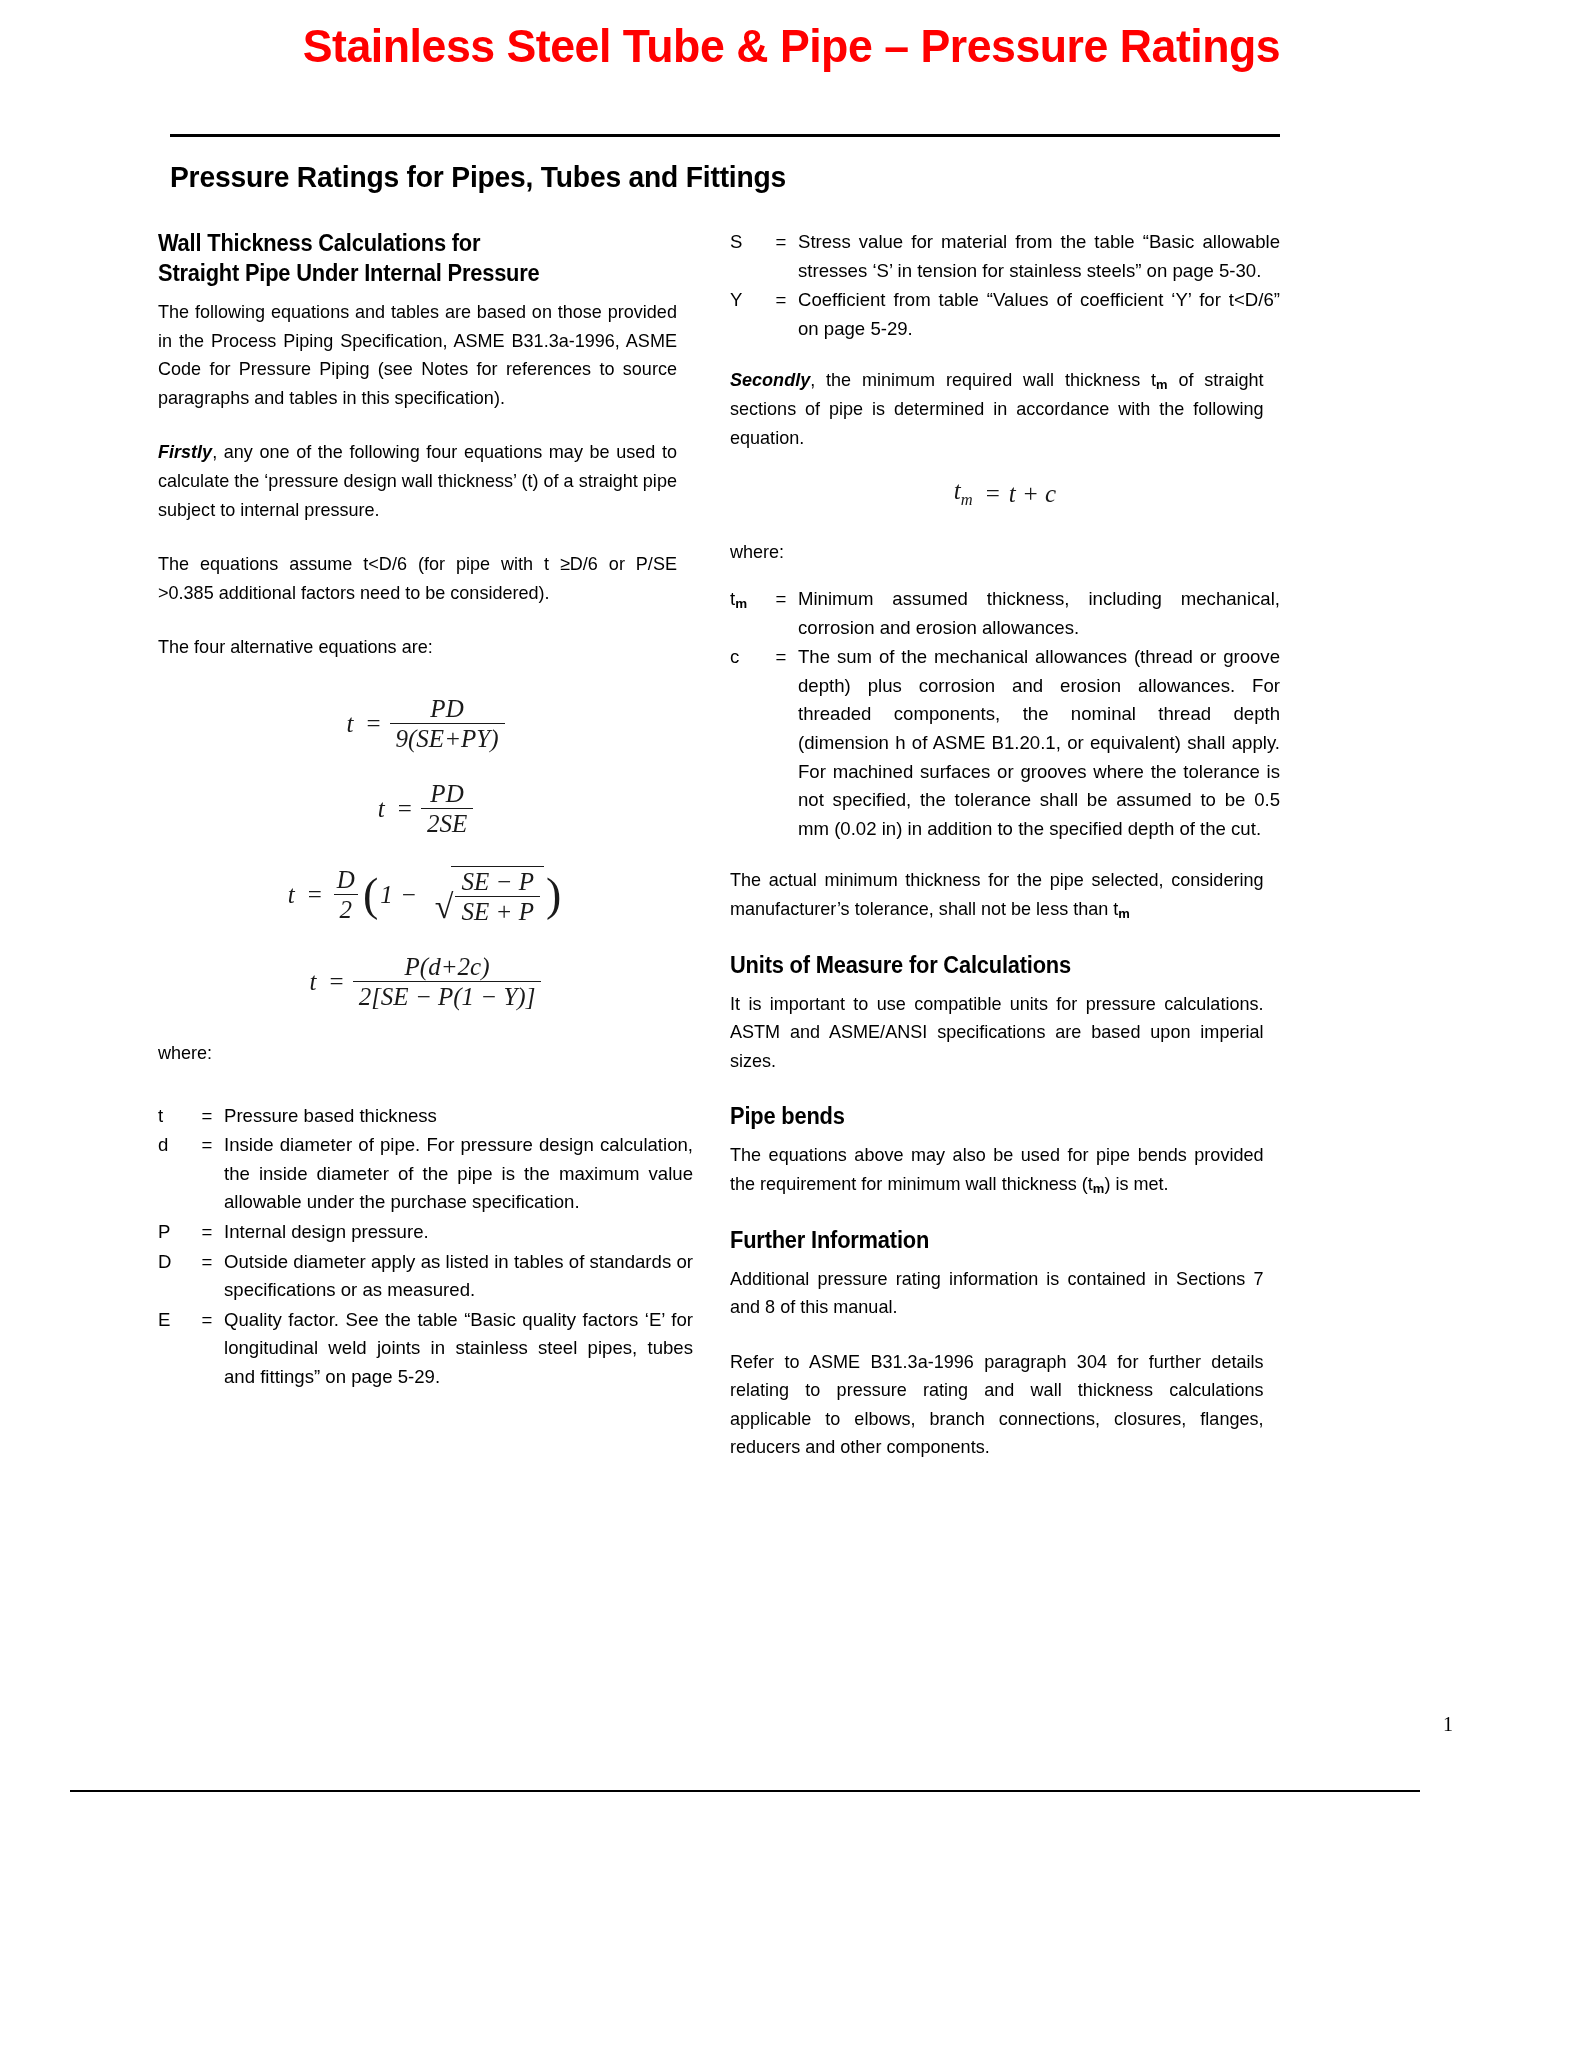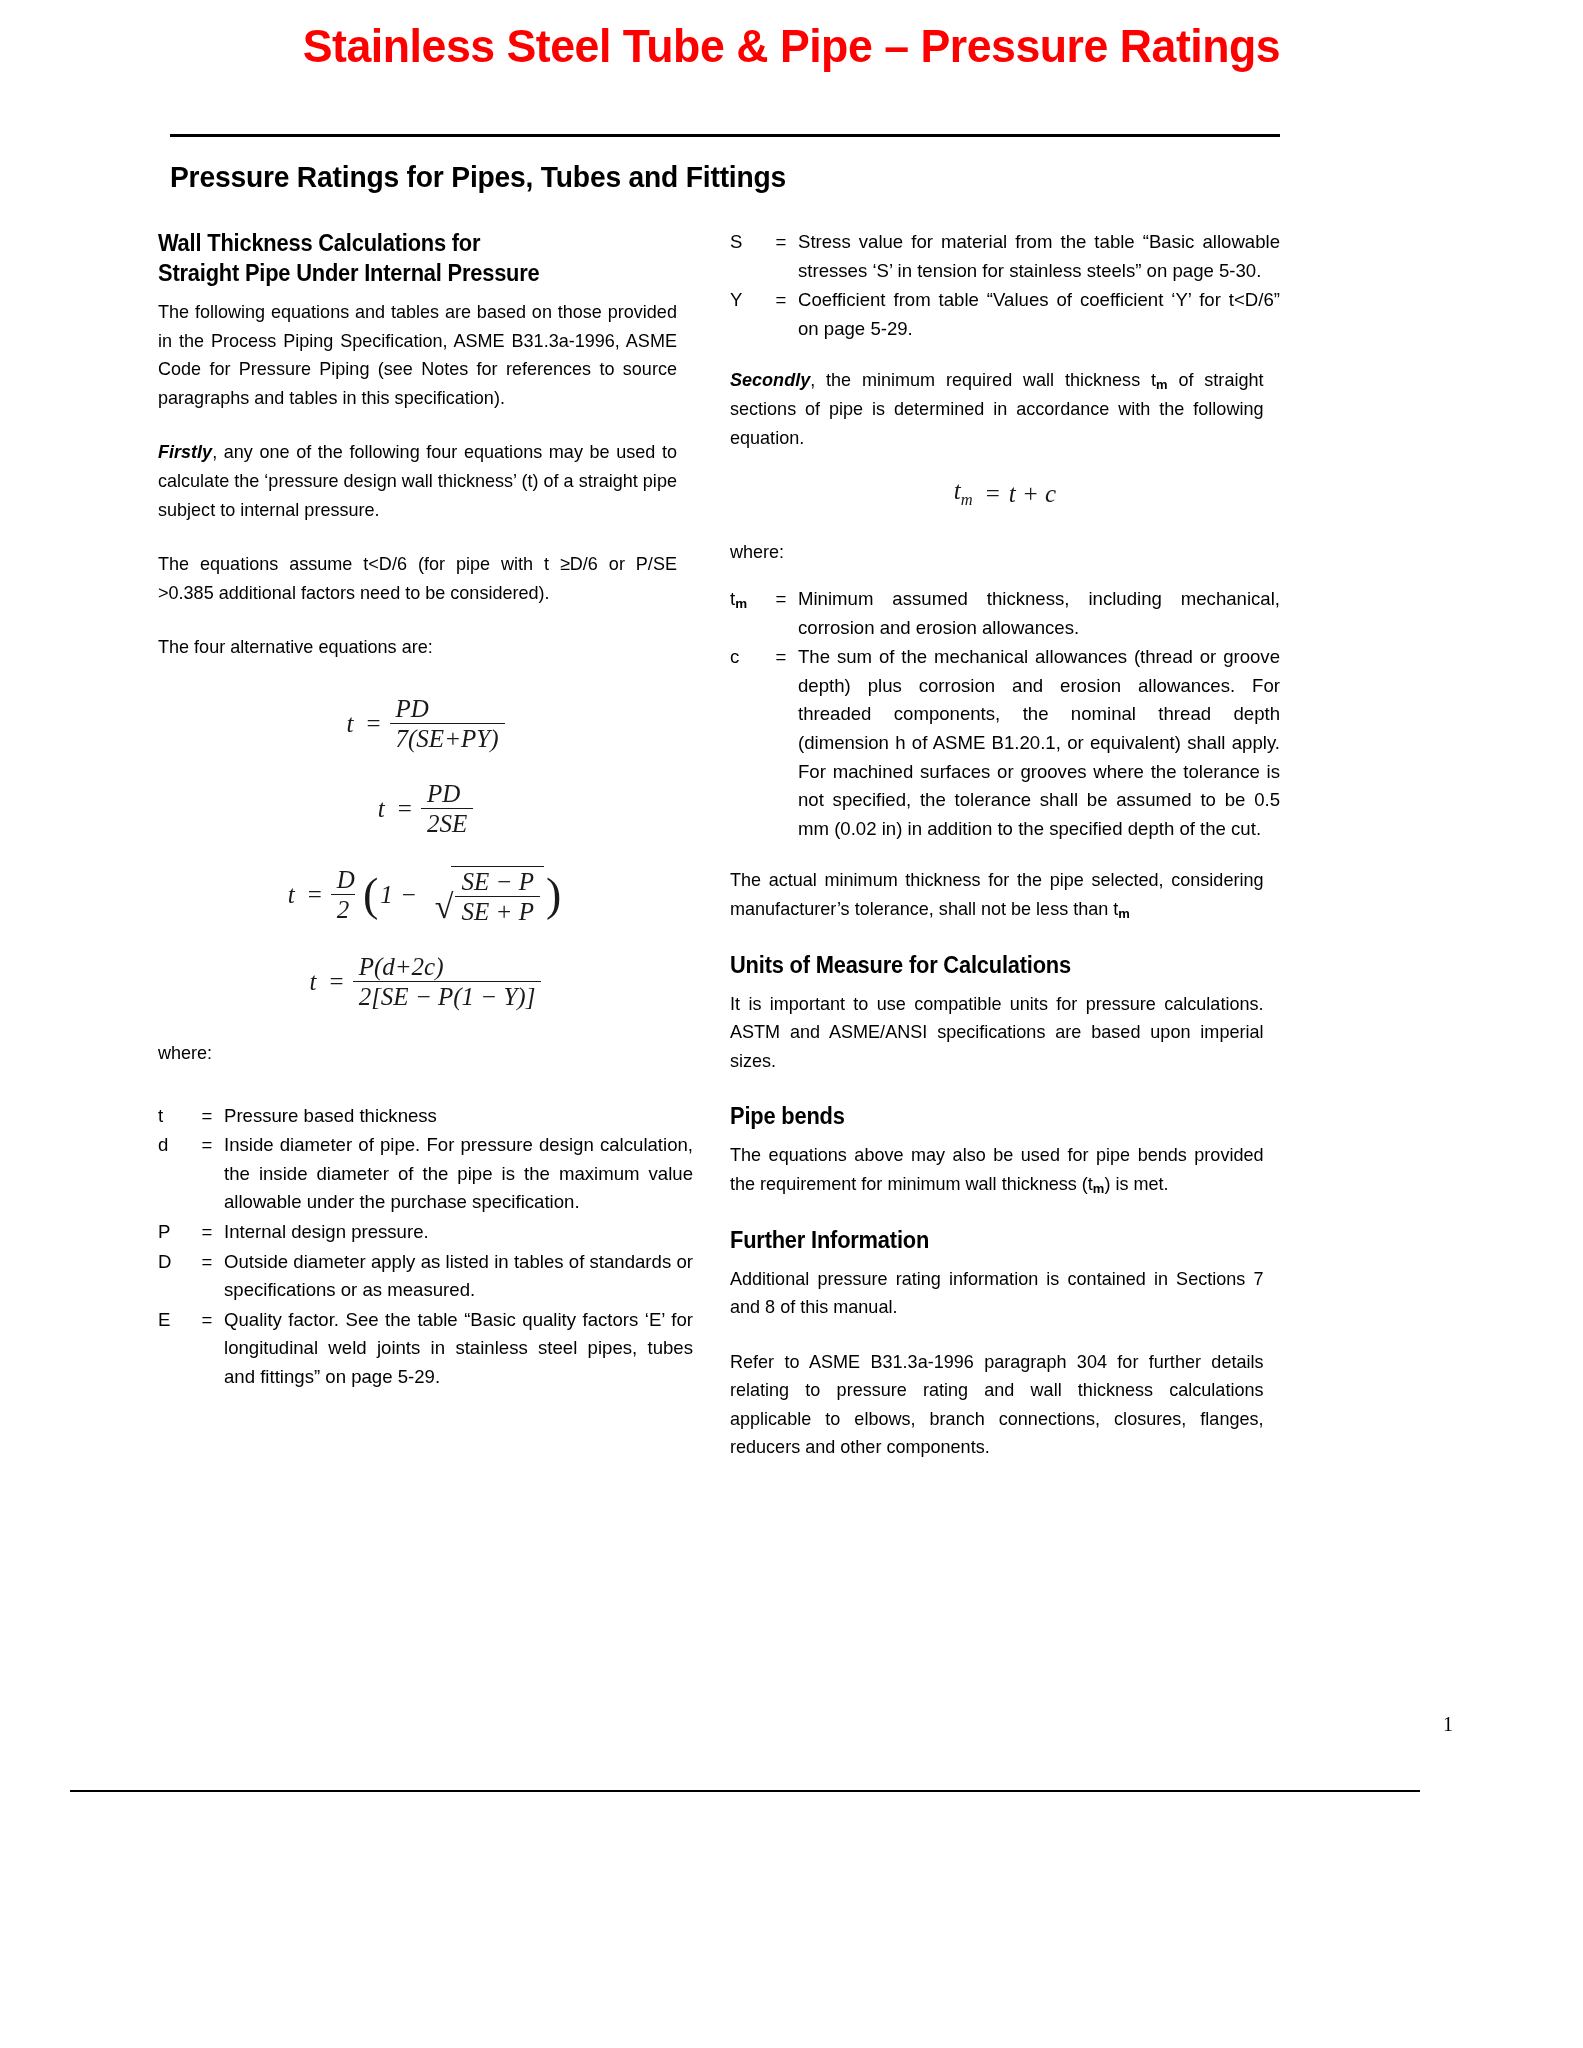--- a/index.html
+++ b/index.html
@@ -110,21 +110,21 @@
     align-items:center;
     justify-content:center;
     font-size:25px;
     line-height:1;
   }
   .eq .lhs{margin-right:4px;}
   .eq .op{margin:0 9px;font-style:normal;}
   .frac{
     display:inline-flex;
     flex-direction:column;
-    align-items:flex-start;
+    align-items:center;
     vertical-align:middle;
   }
   .frac .num{padding:0 6px 2px 6px;}
   .frac .den{padding:2px 6px 0 6px;border-top:1.6px solid #1a1a1a;}
   .paren{
     font-size:46px;
     font-style:normal;
     font-family:"Liberation Serif","DejaVu Serif",serif;
     line-height:0.8;
     margin:0 2px;
@@ -180,21 +180,21 @@
     <p>The equations assume t&lt;D/6 (for pipe with t ≥D/6 or P/SE &gt;0.385 additional factors need to be considered).</p>
 
     <p class="gap-lg">The four alternative equations are:</p>
 
     <div class="eqwrap">
       <span class="eq">
         <span class="lhs">t</span>
         <span class="op">=</span>
         <span class="frac">
           <span class="num">PD</span>
-          <span class="den">7(SE+PY)</span>
+          <span class="den">9(SE+PY)</span>
         </span>
       </span>
     </div>
 
     <div class="eqwrap">
       <span class="eq">
         <span class="lhs">t</span>
         <span class="op">=</span>
         <span class="frac">
           <span class="num">PD</span>

